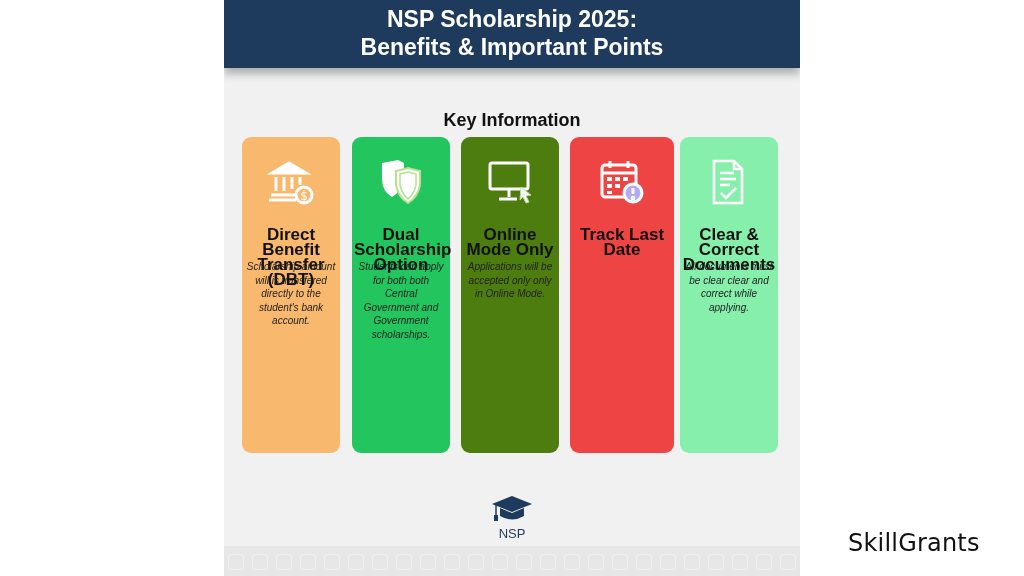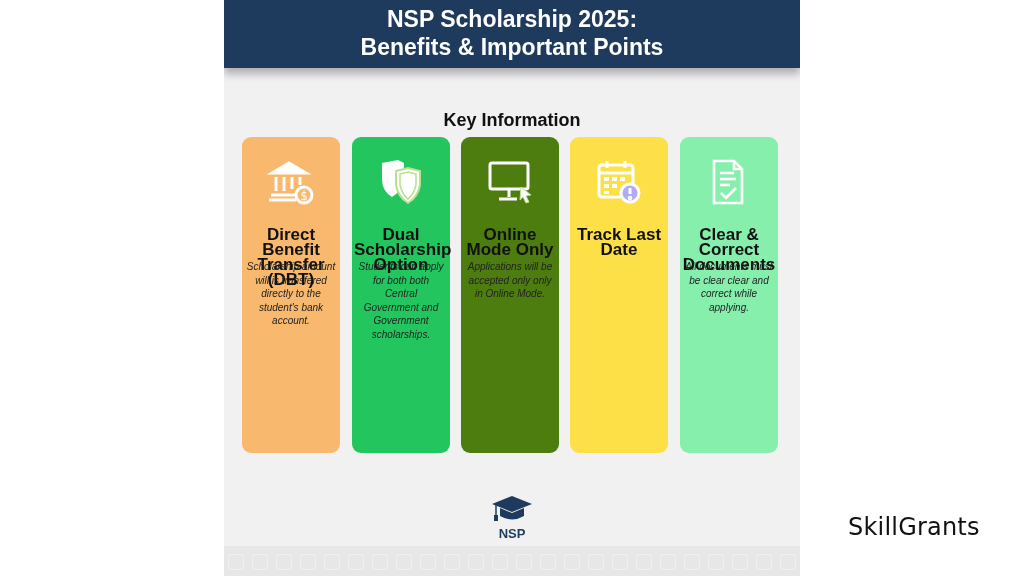--- a/index.html
+++ b/index.html
@@ -31,28 +31,28 @@
   .card .icon { position: absolute; left: 0; right: 0; top: 20px; height: 50px; display: flex; justify-content: center; }
   .card .title {
     position: absolute; left: 2px; right: 2px; top: 90px;
     font-weight: bold; font-size: 17px; line-height: 15px; color: #111;
   }
   .card .desc {
     position: absolute; left: 4px; right: 4px; top: 123px;
     font-size: 10px; line-height: 13.6px; color: #222; font-style: italic;
   }
   .logo { position: absolute; left: 262px; top: 494px; width: 52px; text-align: center; }
-  .logo .txt { display: block; font-weight: bold; font-size: 13px; color: #1e3a5c; margin-top: -2px; }
+  .logo .txt { display: block; font-weight: normal; font-size: 13px; color: #1e3a5c; margin-top: -2px; }
   .strip {
     position: absolute; left: 0; top: 546px; width: 576px; height: 30px;
     background: #e7e7e7; opacity: 0.9;
   }
   .strip span { display: inline-block; width: 14px; height: 14px; margin: 8px 4px; border: 1px solid #f5f5f5; border-radius: 3px; opacity: 0.7; }
   .brand {
-    position: absolute; left: 848px; top: 513px; font-size: 24px; color: #111; letter-spacing: 0.2px;
+    position: absolute; left: 848px; top: 529px; font-size: 24px; color: #111; letter-spacing: 0.2px;
     font-family: "DejaVu Sans", sans-serif;
     text-align: center;
   }
 </style>
 </head>
 <body>
 
 <div class="poster">
   <div class="banner">
     <span class="t1">NSP Scholarship 2025:</span>
@@ -96,21 +96,21 @@
         <rect x="5" y="6" width="38" height="26" rx="2"></rect>
         <line x1="24" y1="32" x2="24" y2="40"></line>
           <line x1="14" y1="42" x2="32" y2="42"></line>
         <path d="M36 30 L46 38 L41 39 L44 45 L41 46 L38 40 L35 43 Z" fill="#fff" stroke="#b5e28f" stroke-width="1"></path>
       </svg>
     </div>
     <div class="title">Online Mode Only</div>
     <div class="desc">Applications will be accepted only only in Online Mode.</div>
   </div>
 
-  <div class="card" style="left:346px;background:#fde047;">
+  <div class="card" style="left:346px;background:#ef4444;padding-left:6px;">
     <div class="icon">
       <svg width="50" height="50" viewBox="0 0 50 50" fill="none" stroke="#fff" stroke-width="3">
         <rect x="5" y="8" width="34" height="32" rx="3"></rect>
         <line x1="5" y1="16" x2="39" y2="16"></line>
         <line x1="13" y1="4" x2="13" y2="11"></line>
           <line x1="31" y1="4" x2="31" y2="11"></line>
         <g fill="#fff" stroke="none">
           <rect x="10" y="20" width="5" height="4"></rect>
             <rect x="18" y="20" width="5" height="4"></rect>
             <rect x="26" y="20" width="5" height="4"></rect>

